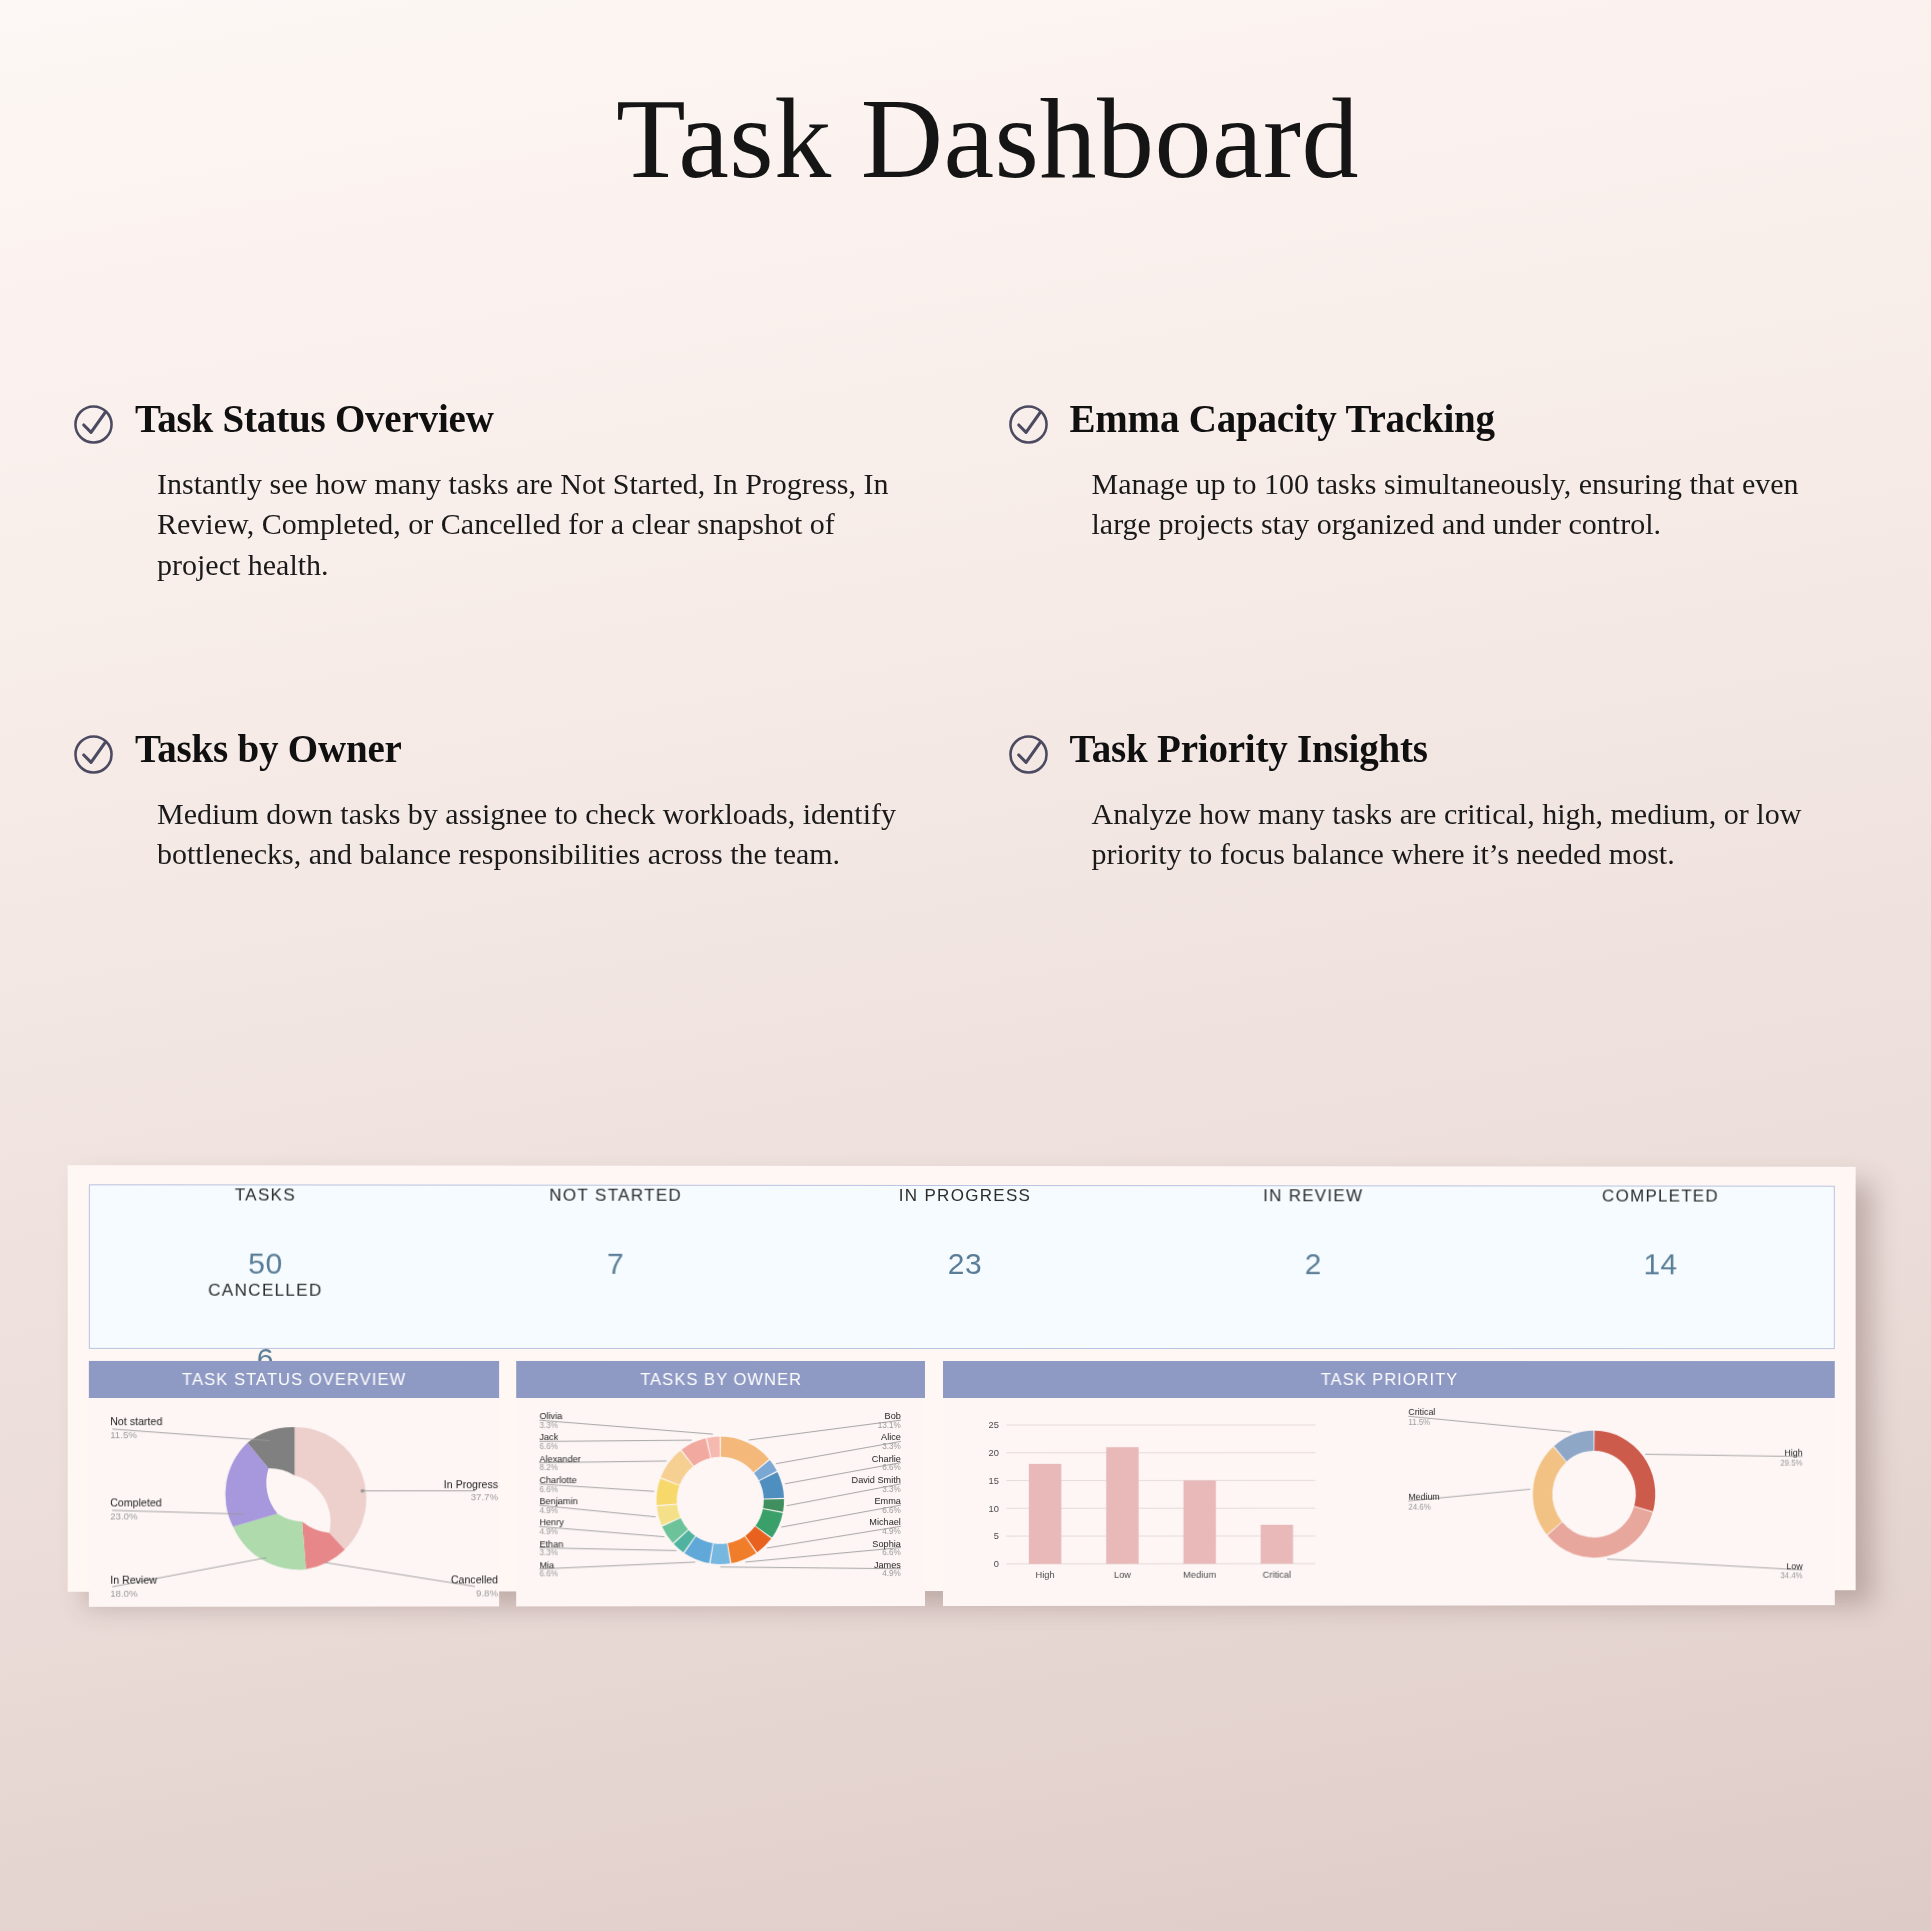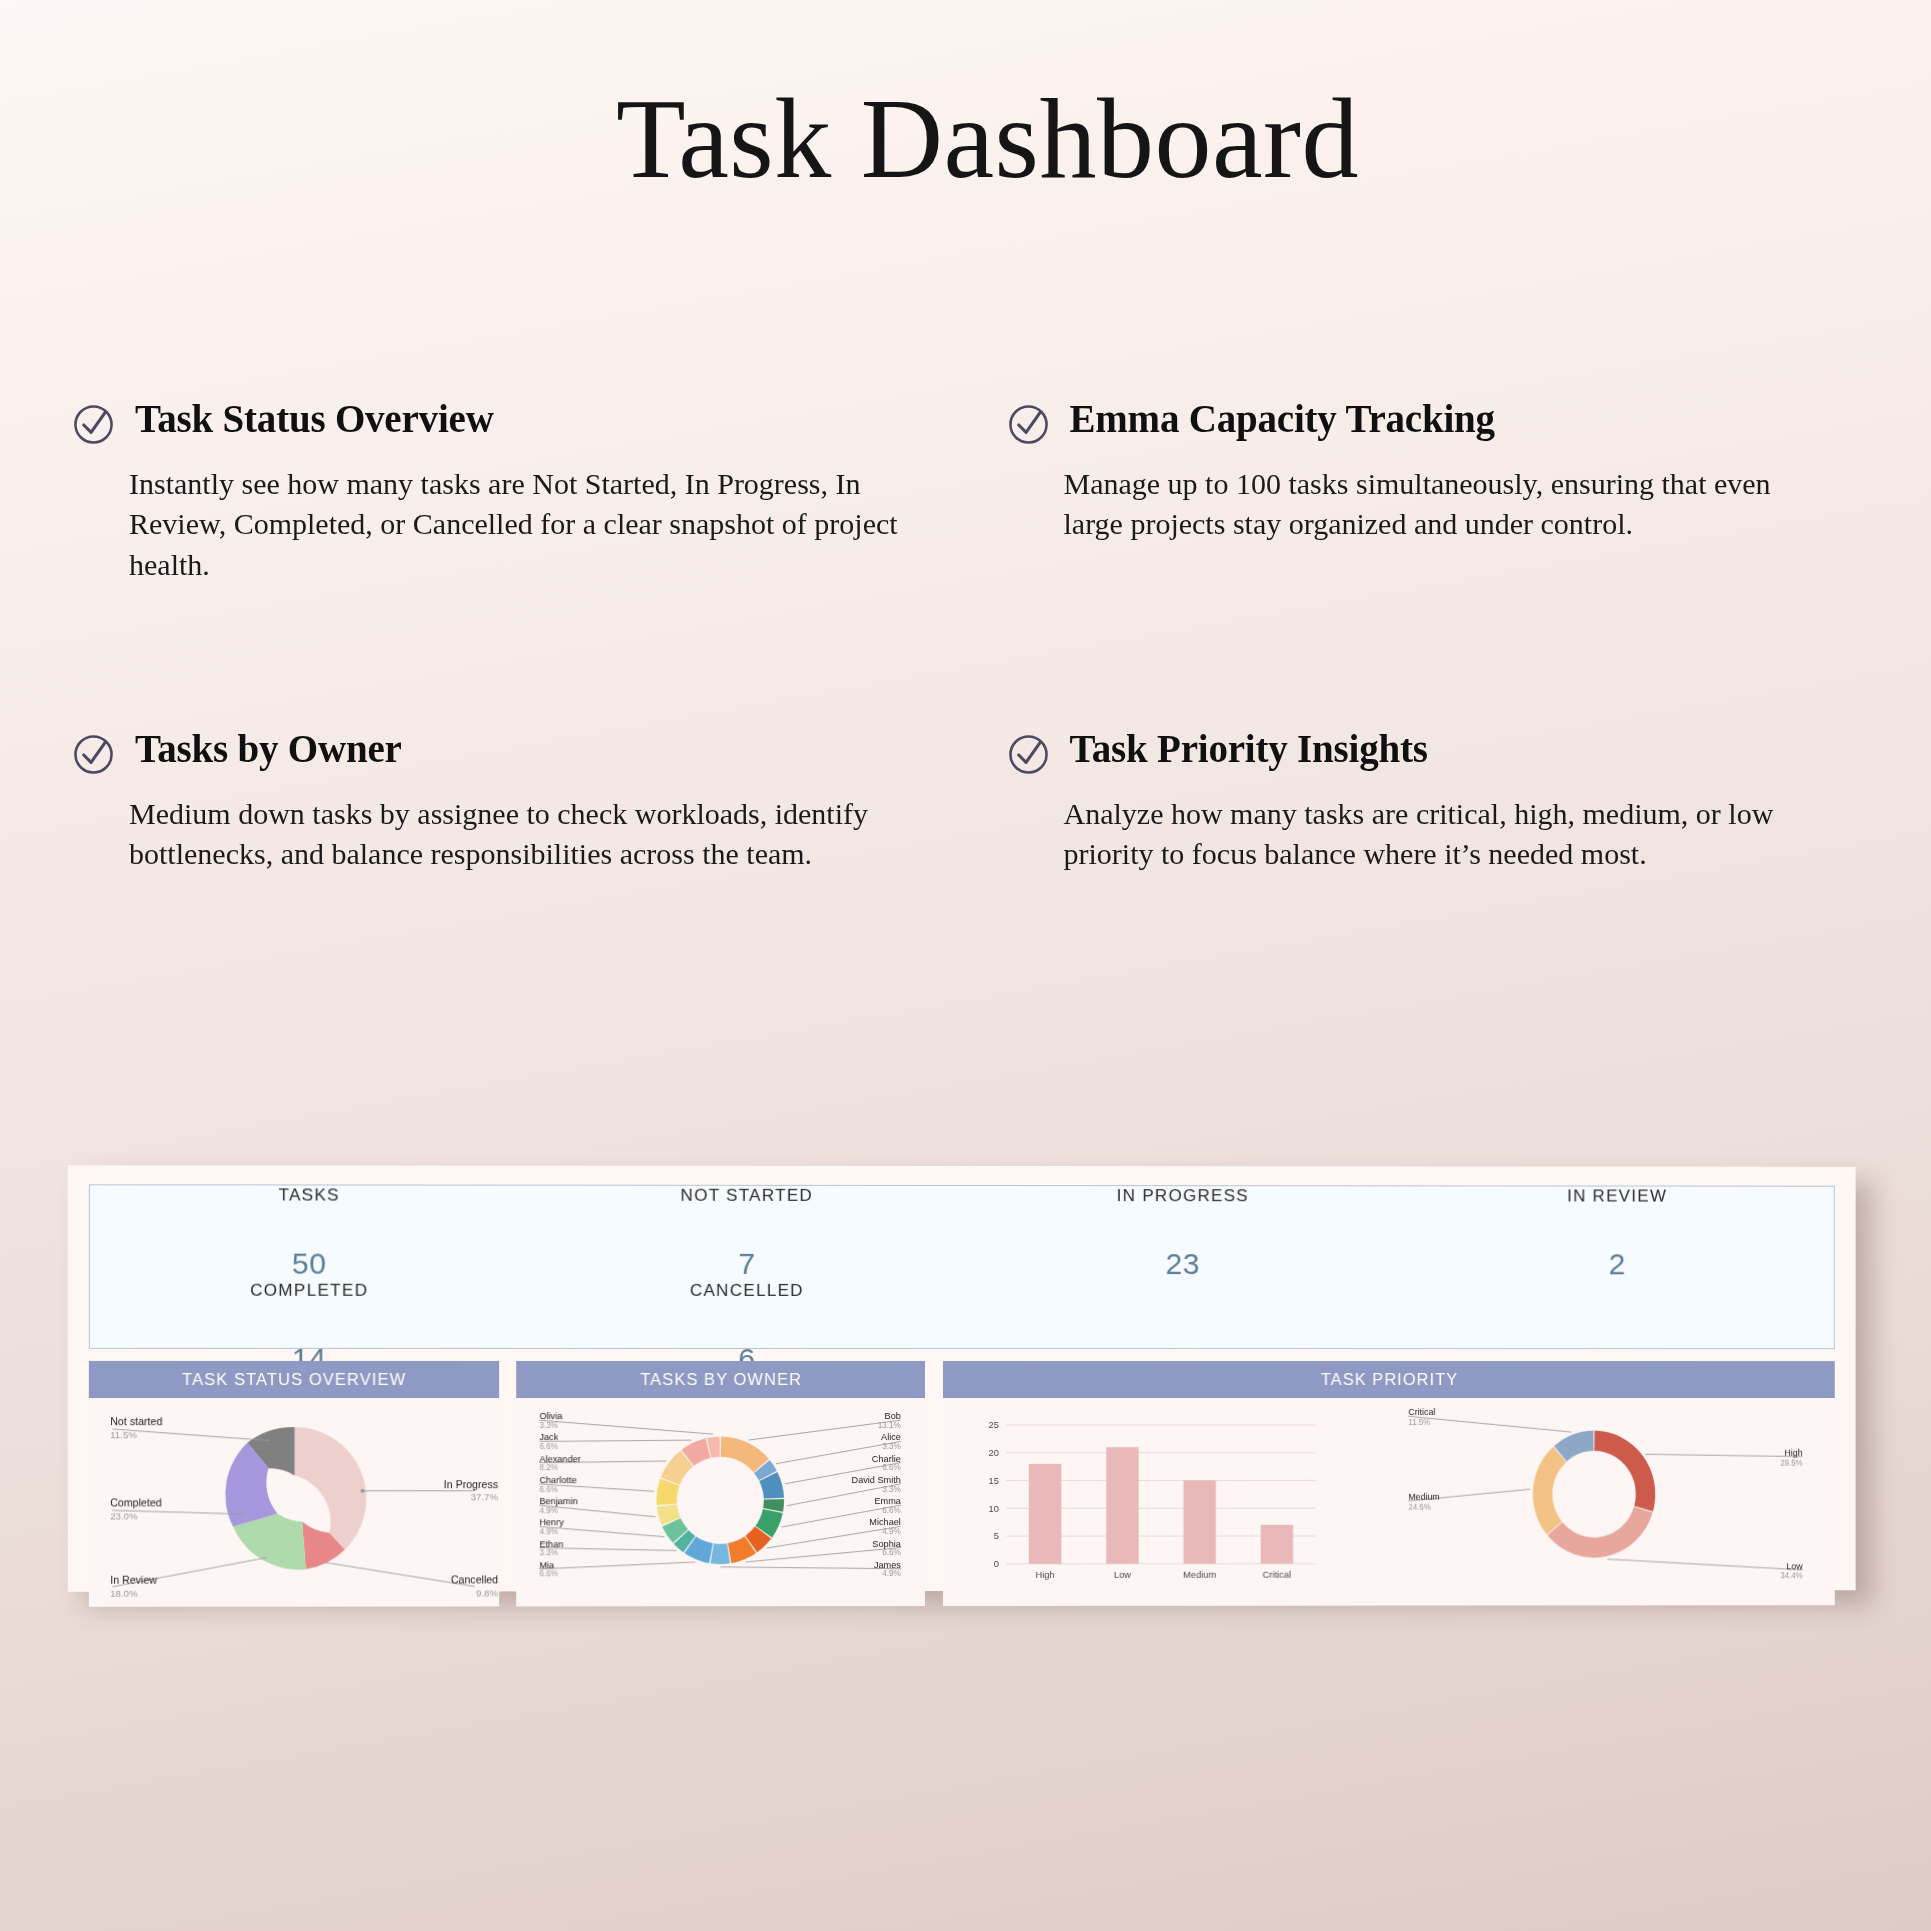--- a/index.html
+++ b/index.html
@@ -47,21 +47,21 @@
   .feat-title {
     font-size: 39px;
     font-weight: 700;
     color: #101010;
     font-family: "Liberation Serif", serif;
     line-height: 1.1;
     letter-spacing: -0.2px;
   }
   .feat-body {
     margin-top: 15.4px;
-    margin-left: 56px;
+    margin-left: 84px;
     font-size: 30px;
     line-height: 1.34;
     color: #1a1a1a;
     font-family: "Liberation Serif", serif;
     max-width: 772px;
   }
   .feature.col2 .feat-body { max-width: 763px; }
 
   
   .dash-wrap {
@@ -76,21 +76,21 @@
     transform: perspective(2510px) rotateY(0.6deg);
   }
   .dash-inner { width: 100%; height: 100%; }
 
   
   .kpi-strip {
     border: 1px solid #b9c2e0;
     background: #f5fbfe;
     height: 164px;
     display: grid;
-    grid-template-columns: repeat(4, 1fr);
+    grid-template-columns: repeat(5, 1fr);
     align-items: center;
   }
   .kpi { text-align: center; }
   .kpi-label {
     font-family: "Liberation Sans", sans-serif;
     font-size: 17px;
     letter-spacing: 1.3px;
     color: #2b2b2b;
     margin-bottom: 41px;
   }

